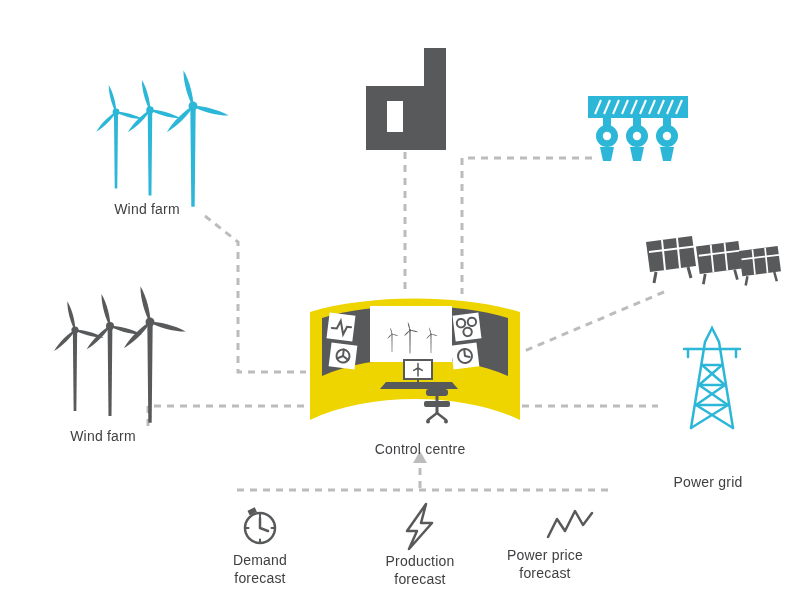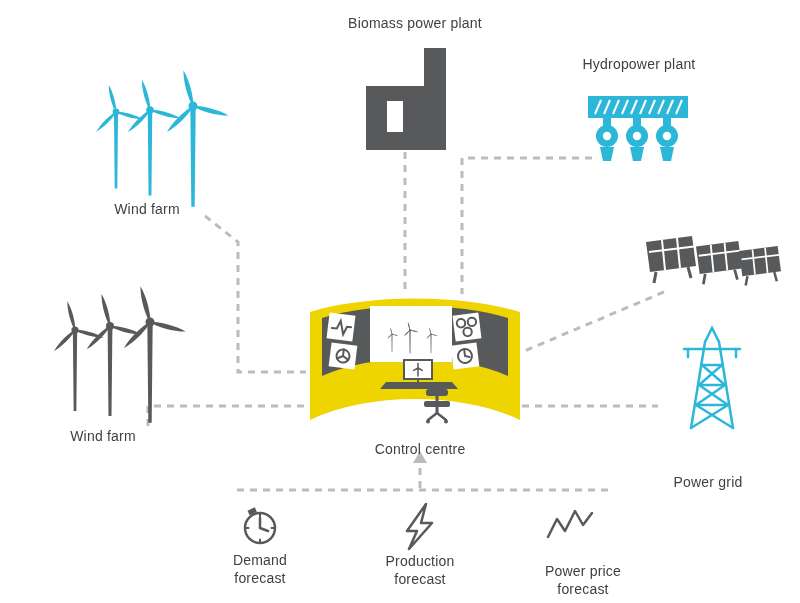--- a/index.html
+++ b/index.html
@@ -197,39 +197,37 @@
       <polygon points="426,504 407,531 417,531 409,549 432,523 421,523" class="stroke-dark" stroke-width="2.5" stroke-linejoin="round"></polygon>
     </g>
 
     <g>
       <polyline points="548,537 557,519 565,531 575,511 583,525 592,513" class="stroke-dark" stroke-width="2.5" stroke-linejoin="round"></polyline>
     </g>
   </svg>
 
   <div class="lbl" style="left:147px; top:200px;">Wind farm</div>
 
-  <div class="lbl" style="left:415px; top:14px;">Biomass power plant</div>
-
-  <div class="lbl" style="left:639px; top:55px;">Hydropower plant</div>
+
 
 
   <div class="lbl" style="left:708px; top:440px;margin-top:33px;">Power grid</div>
 
   <div class="lbl" style="left:103px; top:427px;">Wind farm</div>
 
   <div class="lbl" style="left:420px; top:430px;margin-top:10px;">Control centre</div>
 
   <div class="lbl" style="left:260px; top:551px;">
     <div>Demand</div>
     <div>forecast</div>
   </div>
 
   <div class="lbl" style="left:420px; top:552px;">
     <div>Production</div>
     <div>forecast</div>
   </div>
 
-  <div class="lbl" style="left:583px; top:546px;margin-top:16px;">
+  <div class="lbl" style="left:545px; top:546px;">
     <div>Power price</div>
     <div>forecast</div>
   </div>
 
 </div>
 
 </body></html>

